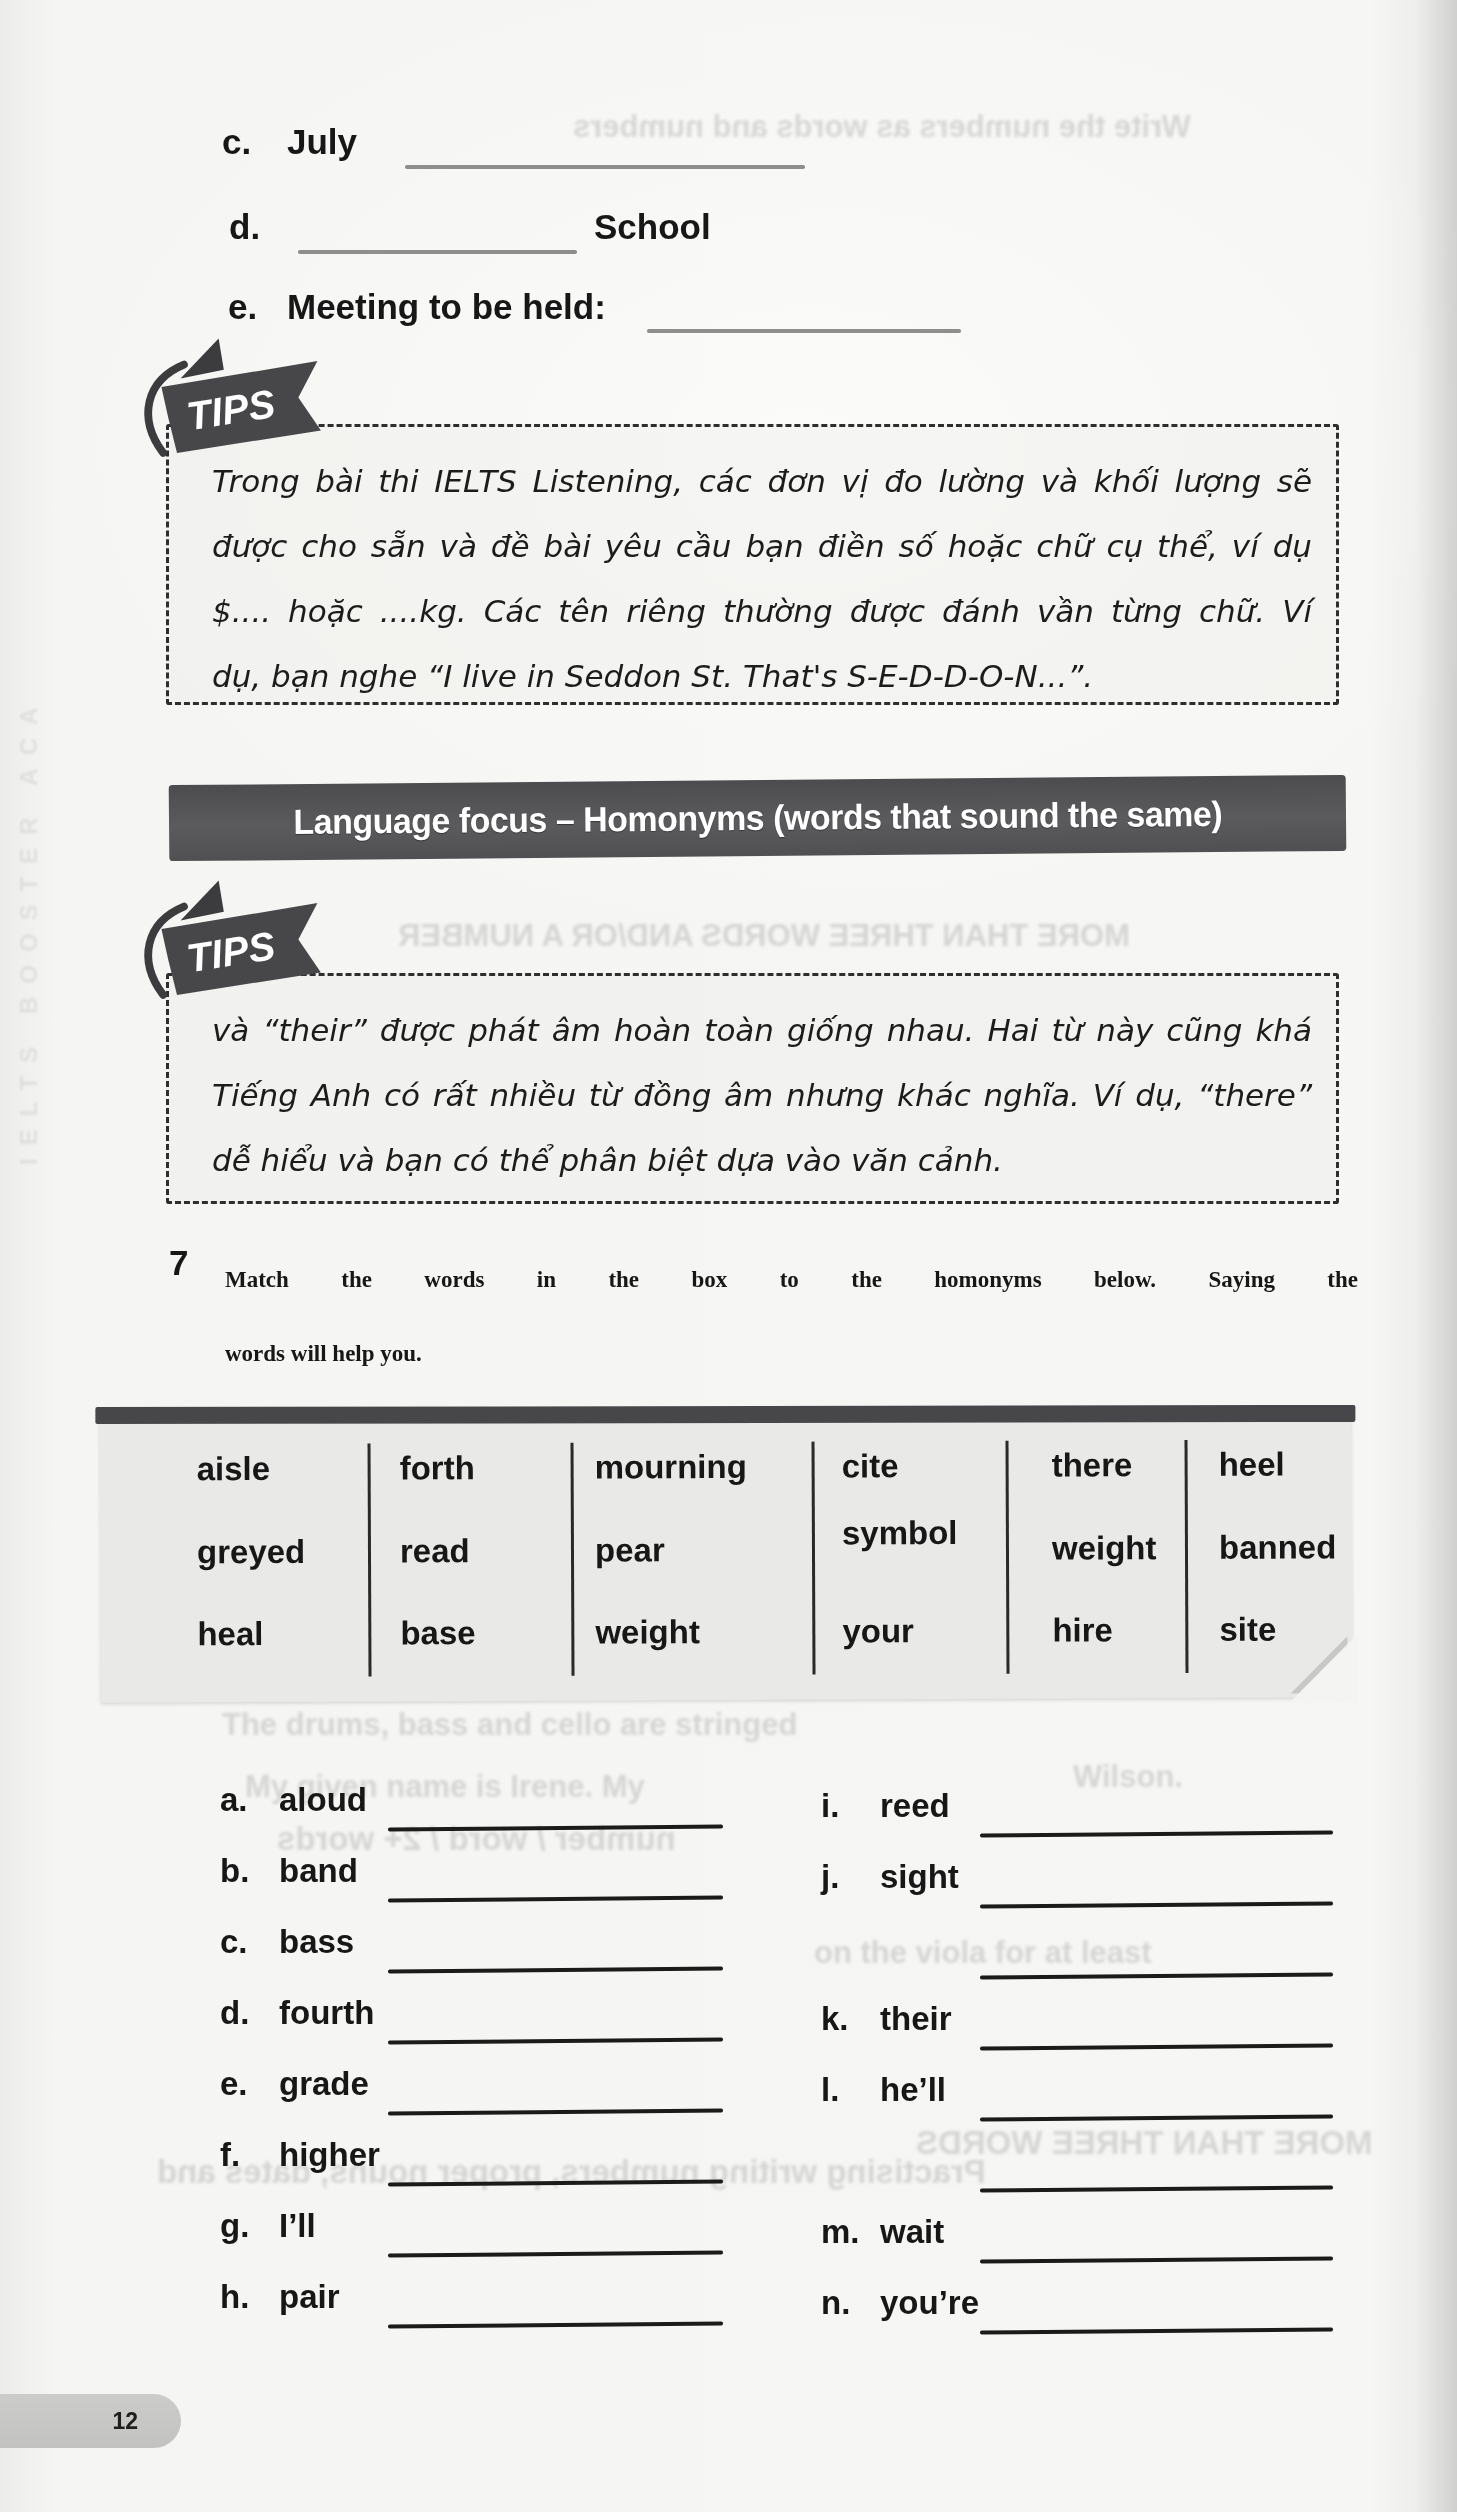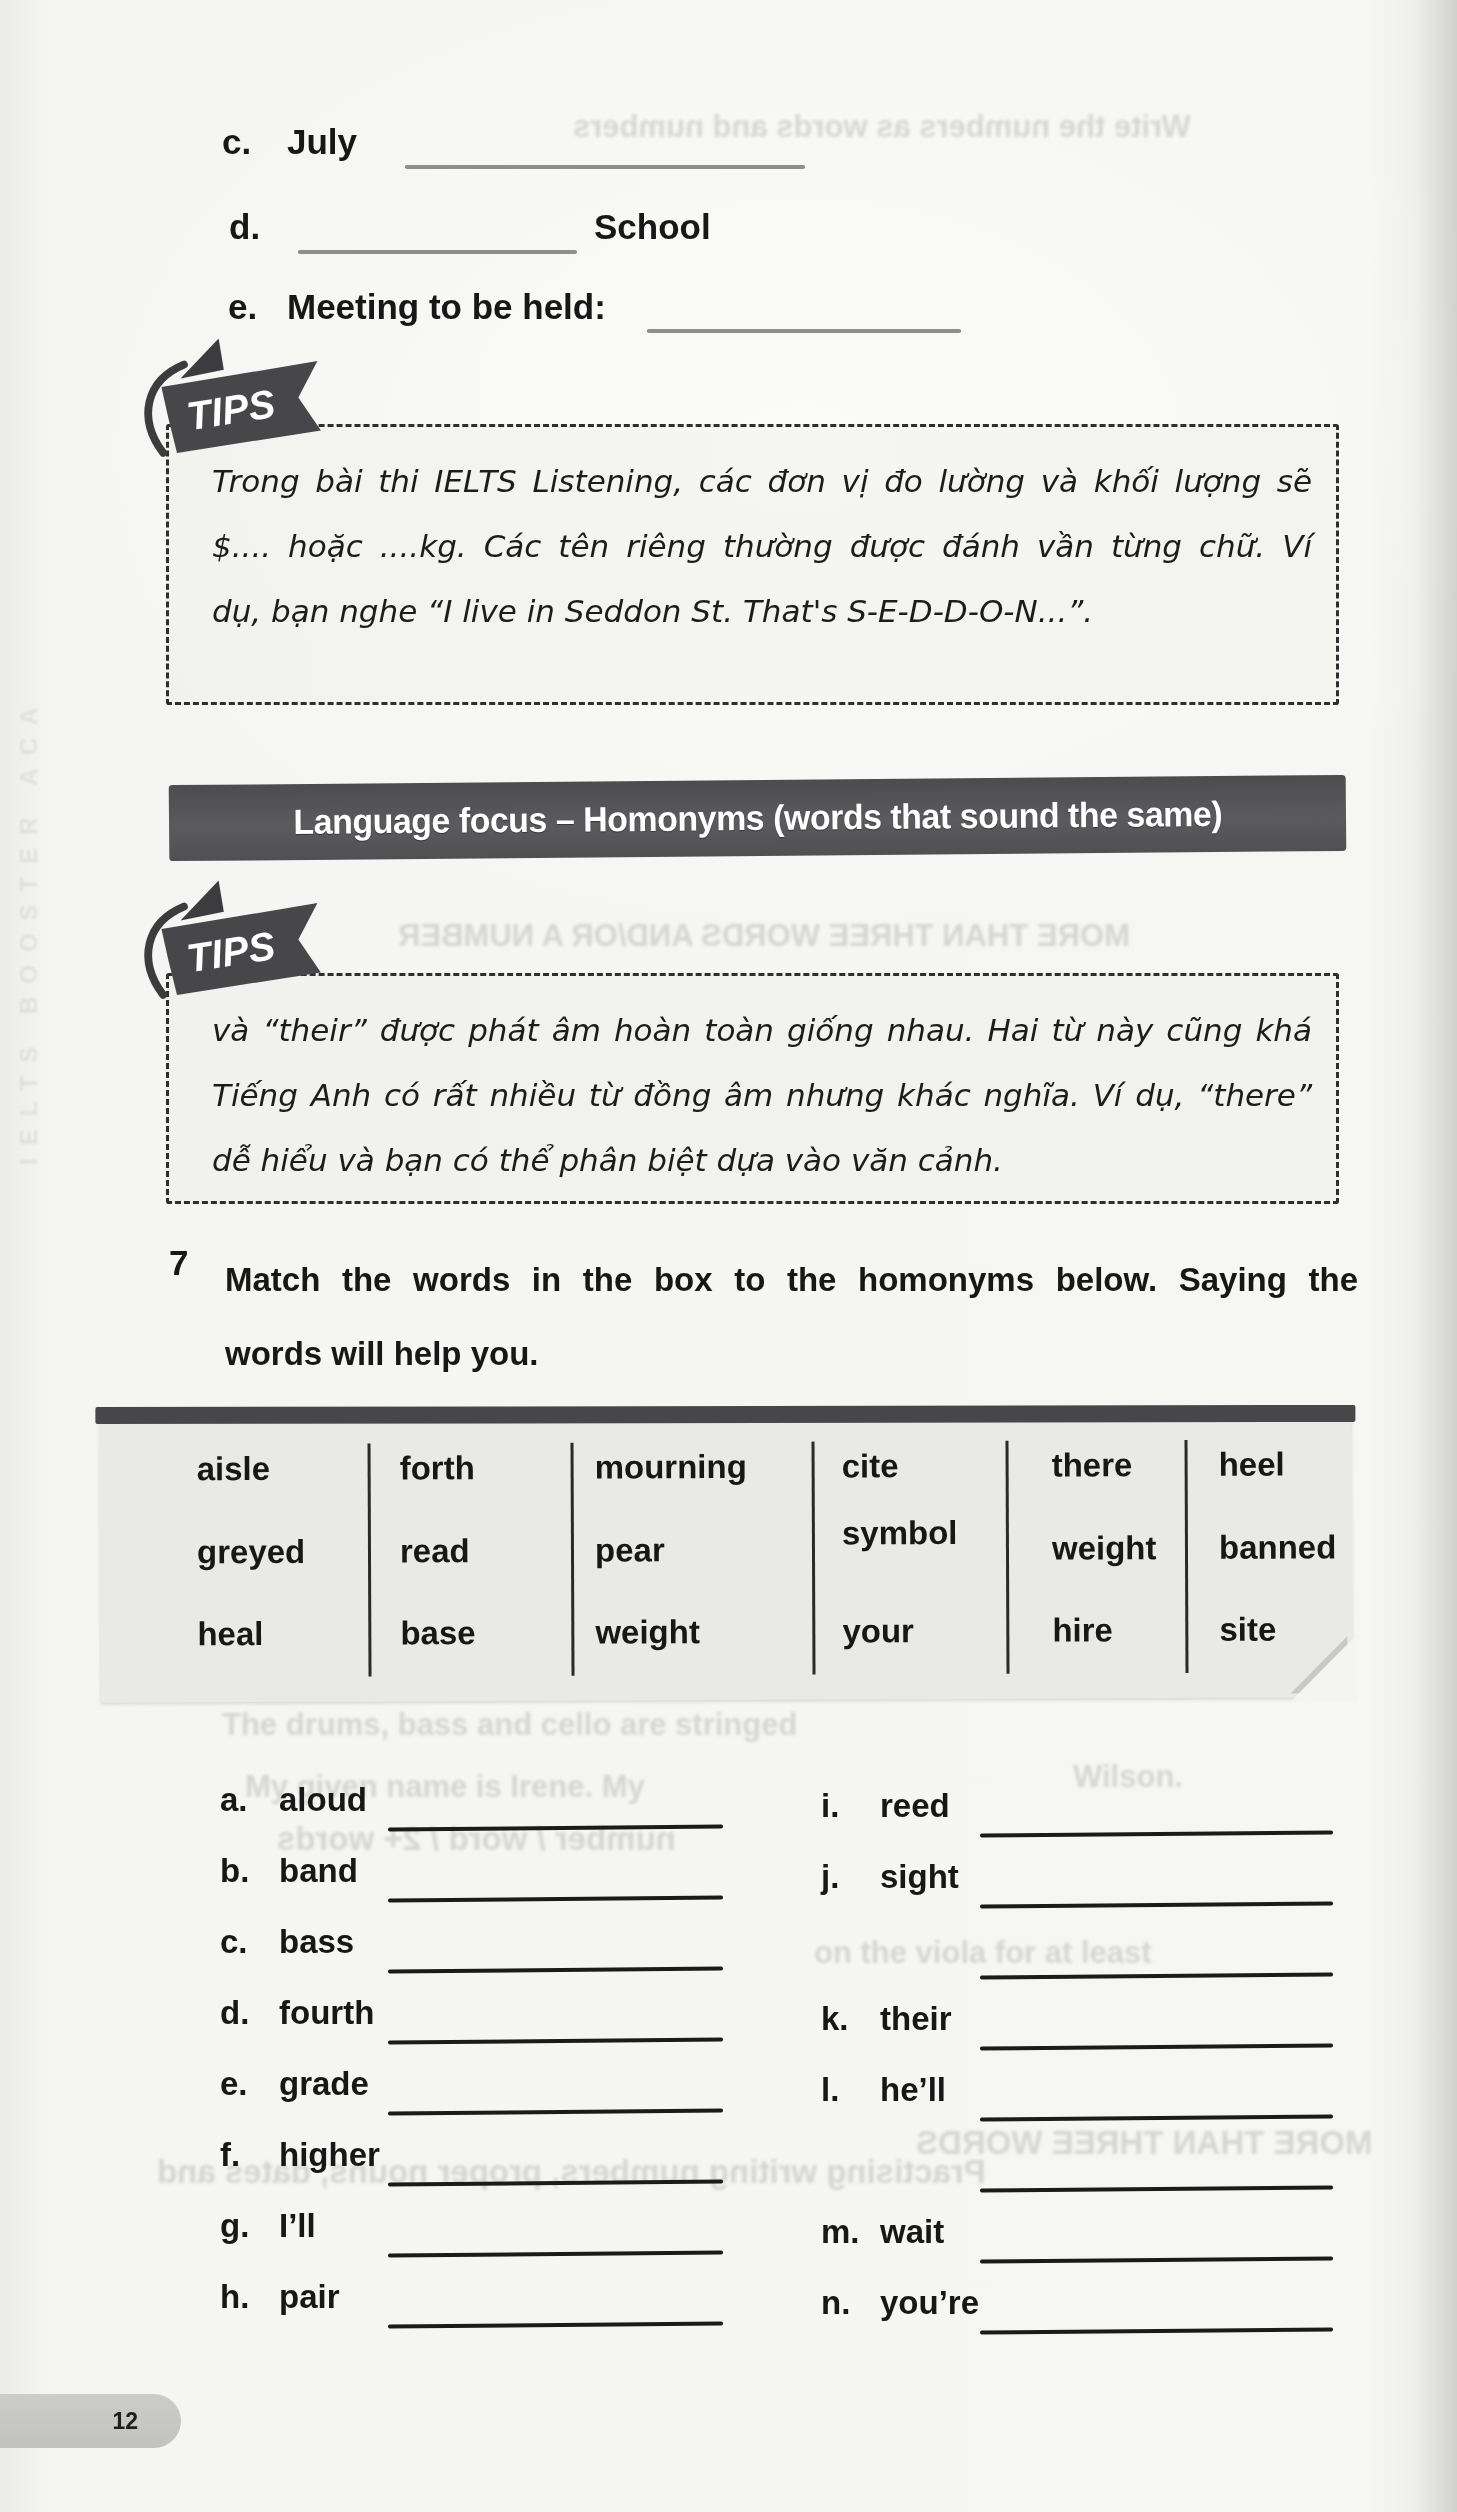--- a/index.html
+++ b/index.html
@@ -51,21 +51,21 @@
   .banner span{
     color:#ffffff;font-weight:bold;font-size:35px;letter-spacing:-0.5px;
     transform:scaleX(0.97);white-space:nowrap;
     text-shadow:0 0.9px 0.9px rgba(0,0,0,0.4);
   }
 
   
   .ex-num{position:absolute;left:169px;top:1243px;font-weight:bold;font-size:35px;}
   .ex-text{
     position:absolute;left:225px;top:1243px;width:1133px;
-    font-weight:bold;font-size:33px;line-height:74px;
+    font-weight:bold;font-size:23px;line-height:74px;font-family:Liberation Serif, serif;
   }
   .ex-text .j{text-align:justify;text-align-last:justify;}
 
   
   .wordbox{
     position:absolute;left:100px;top:1411px;width:1252px;height:289px;
     background:#e9e9e7;transform:rotate(-0.25deg);
     box-shadow:0 1.8px 3.7px rgba(0,0,0,0.12);
   }
   .wordbox .topbar{position:absolute;left:-3.7px;top:-5.5px;width:1260px;height:16.6px;background:#47474a;border-radius:1.8px;transform:rotate(0.15deg);}
@@ -140,20 +140,21 @@
   <svg class="tips-badge" style="left:137px;top:316px;" width="217" height="143" viewBox="0 0 250 165">
     <path d="M30,158 C0,118 10,74 54,56" fill="none" stroke="#3c3c3f" stroke-width="9" stroke-linecap="round"></path>
     <polygon points="50,72 94,26 100,62" fill="#3c3c3f"></polygon>
     <path d="M28,82 L208,52 L186,94 L212,132 L46,158 L36,118 Z" fill="#47474a"></path>
     <text x="60" y="132" transform="rotate(-9 60 132)" font-family="Liberation Sans, sans-serif" font-size="46" font-style="italic" font-weight="bold" fill="#ffffff">TIPS</text>
   </svg>
 
   <div class="tipbox" style="top:424px;height:281px;">
     <div class="tiplines">
       <div class="tipline">Trong bài thi IELTS Listening, các đơn vị đo lường và khối lượng sẽ</div>
+      <div class="tipline">được cho sẵn và đề bài yêu cầu bạn điền số hoặc chữ cụ thể, ví dụ</div>
       <div class="tipline">$.... hoặc ....kg. Các tên riêng thường được đánh vần từng chữ. Ví</div>
       <div class="tipline last">dụ, bạn nghe “I live in Seddon St. That's S-E-D-D-O-N...”.</div>
     </div>
   </div>
 
   <div class="banner">
     <span>Language focus – Homonyms (words that sound the same)</span>
   </div>
 
   <svg class="tips-badge" style="left:137px;top:858px;" width="217" height="143" viewBox="0 0 250 165">

